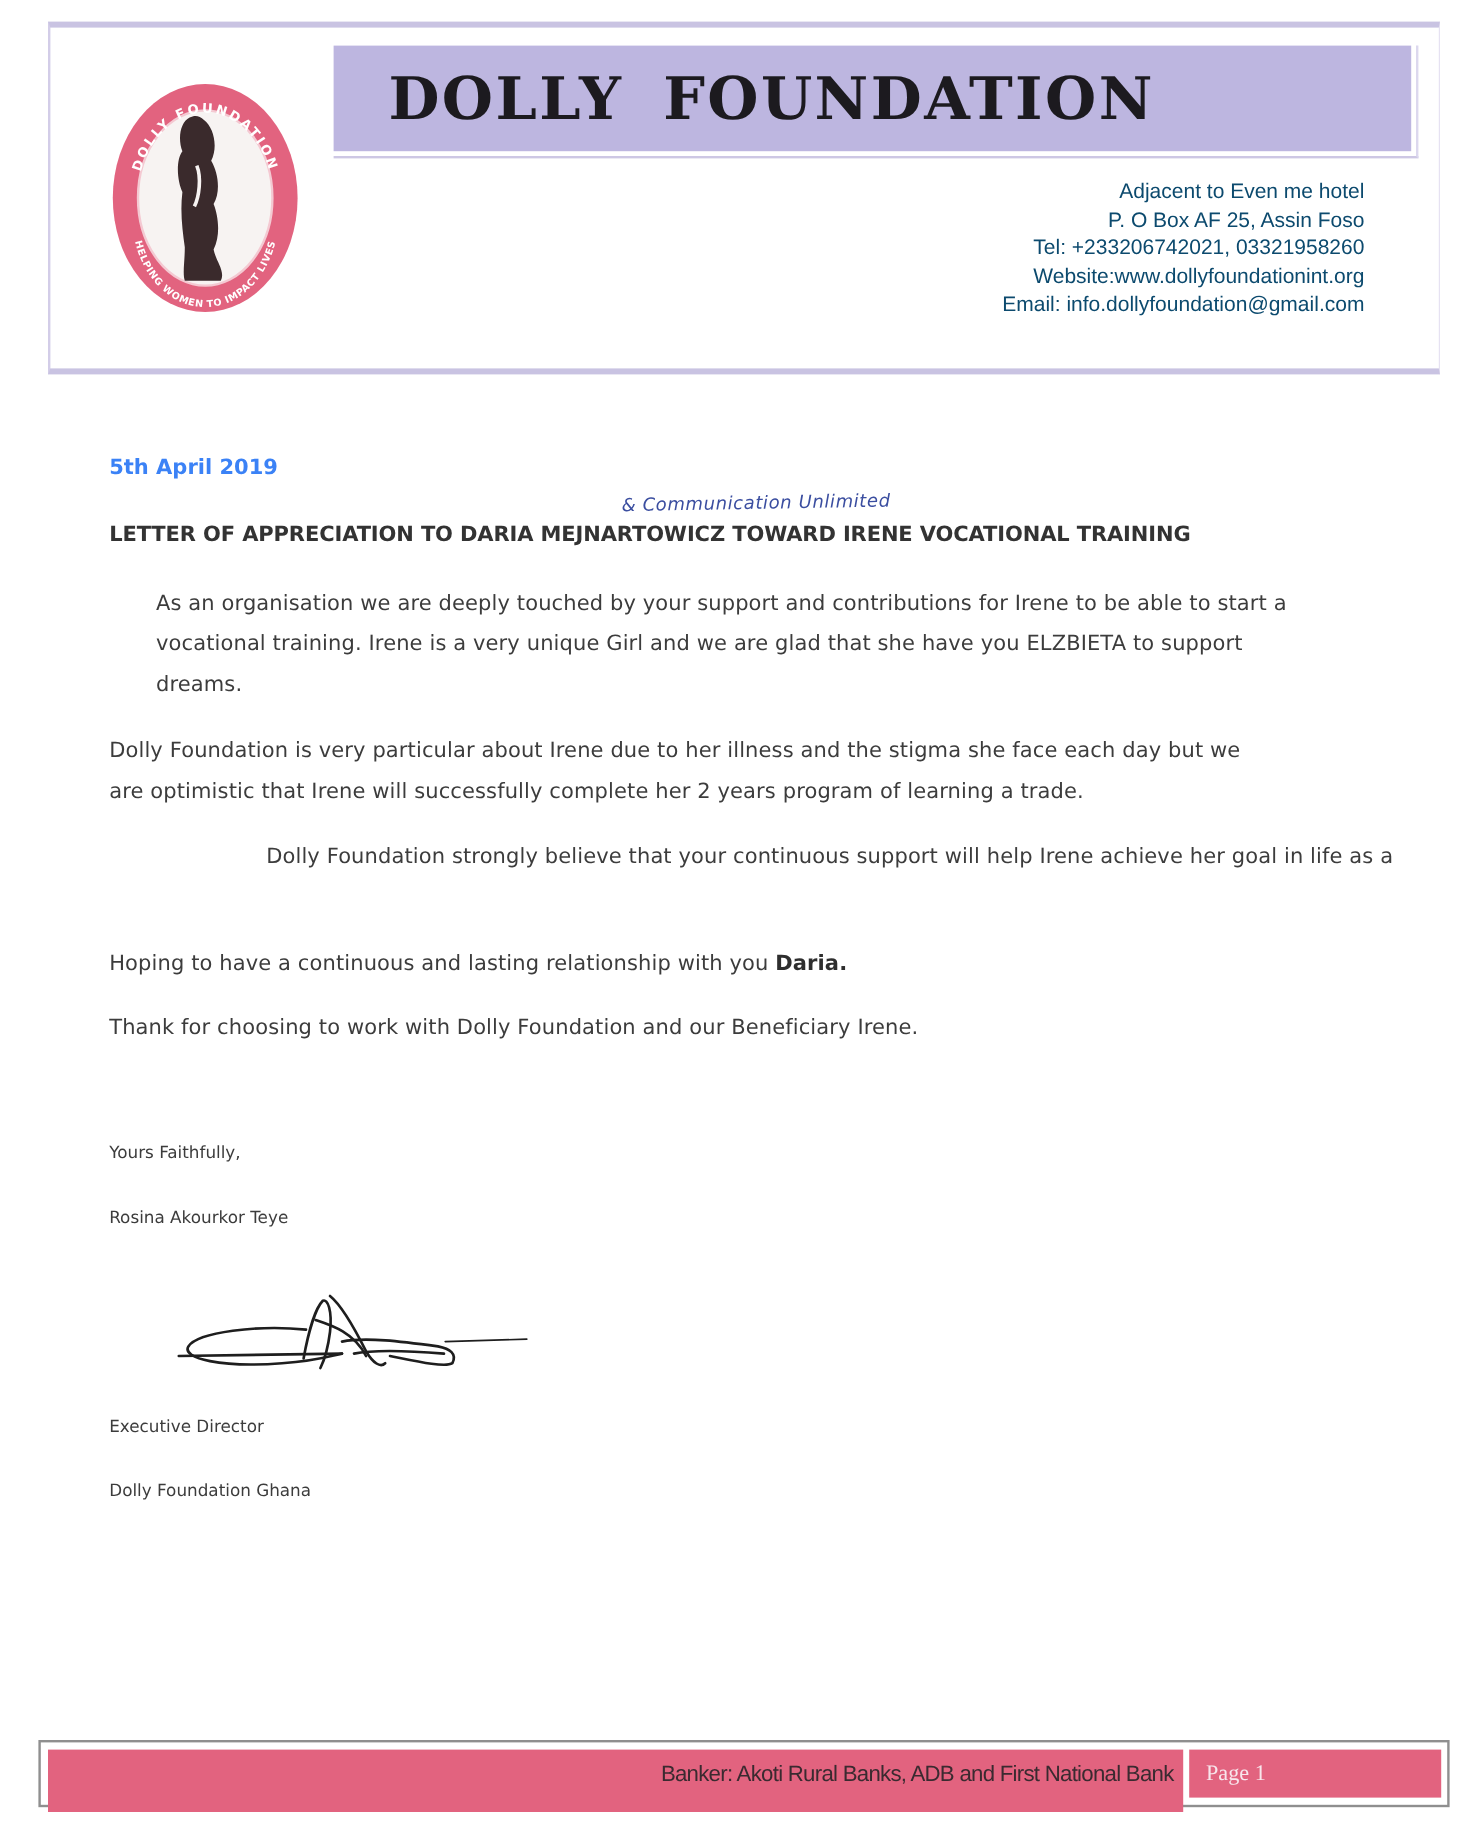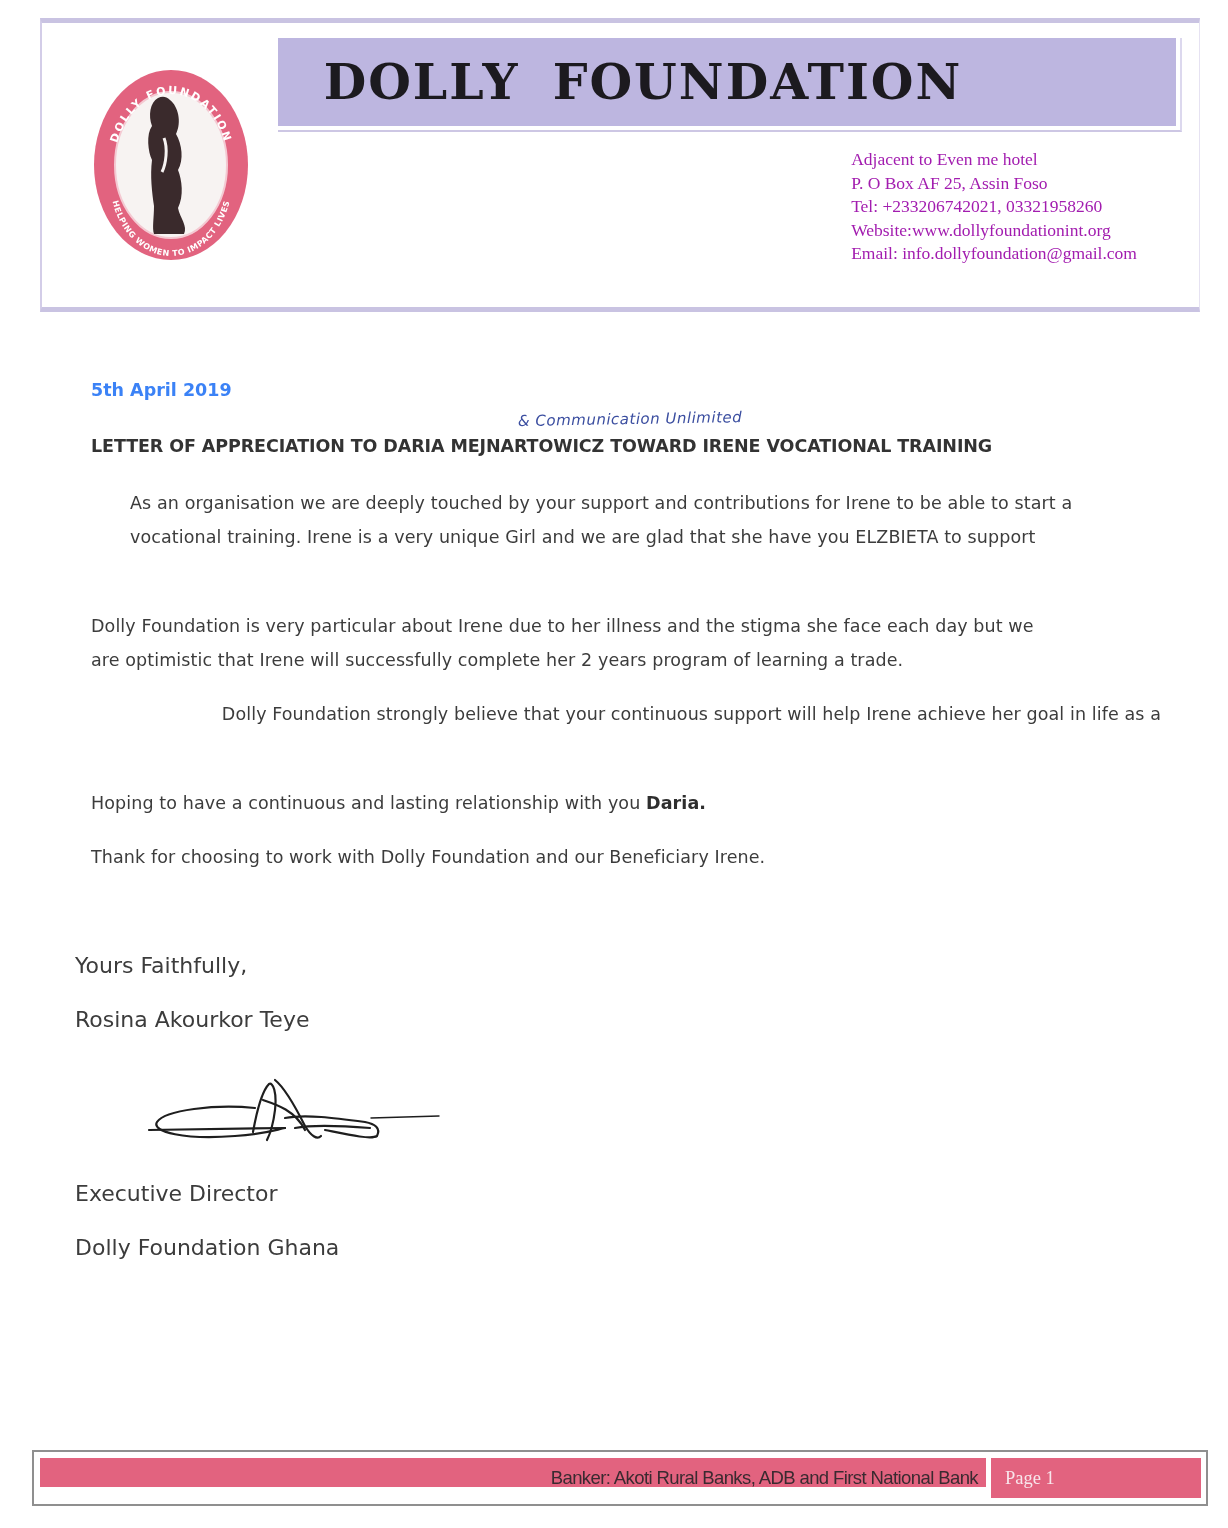--- a/index.html
+++ b/index.html
@@ -25,54 +25,54 @@
       text-align: center; line-height: 88px;
       font-family: "DejaVu Serif", serif; font-weight: bold; font-size: 49px;
       color: #1c1a1f; letter-spacing: 2px; word-spacing: 14px;
     }
 
     
     .logo { position: absolute; left: 92px; top: 68px; width: 158px; height: 195px; }
 
     
     .contact {
-      position: absolute; right: 91px; top: 148px; text-align: left;
-      font-family: Liberation Serif, serif; font-size: 17.5px; line-height: 23.5px; color: #a21caf;
+      position: absolute; right: 91px; top: 148px; text-align: right;
+      font-family: Liberation Sans, sans-serif; font-size: 17.5px; line-height: 23.5px; color: #0c4a6e;
     }
     .contact div { white-space: nowrap; }
     .date { position: absolute; left: 91px; top: 380px; font-size: 17.5px; font-weight: bold; color: #3b82f6; }
     .handwritten {
       position: absolute; left: 518px; top: 410px; font-family: "DejaVu Sans", sans-serif;
       font-style: italic; font-size: 15px; color: #3b4ea0; letter-spacing: 0.5px; transform: rotate(-1deg);
     }
     .subject { position: absolute; left: 91px; top: 436px; font-size: 17.5px; font-weight: bold; color: #333; white-space: nowrap; letter-spacing: -0.1px; }
     .para { position: absolute; left: 91px; width: 1070px; font-size: 17.5px; line-height: 34px; color: #3c3c3c; letter-spacing: 0.1px; }
     .para .line { white-space: nowrap; display: block; }
     .p1 { top: 486px; margin-left: 39px; }
     .p2 { top: 609px; }
     .p3 { top: 697px; text-align: right; }
     .p4 { top: 786px; }
     .p5 { top: 840px; }
     .b { font-weight: bold; color: #2e2e2e; text-align: center; }
 
-    .closing { position: absolute; left: 75px; font-size: 22px; color: #3c3c3c; }
+    .closing { position: absolute; left: 91px; font-size: 14px; color: #3c3c3c; }
     .c1 { top: 953px; }
     .c2 { top: 1007px; text-align: right; }
     .c3 { top: 1181px; }
     .c4 { top: 1235px; }
 
     .signature { position: absolute; left: 145px; top: 1070px; width: 300px; height: 80px; }
 
     
     .footer-frame {
       position: absolute; left: 32px; top: 1450px; width: 1176px; height: 56px;
       border: 2px solid #8f8f8f; box-sizing: border-box; background: #fff;
     }
     .footer-main {
-      position: absolute; left: 6px; top: 6px; width: 946px; height: 29px; background: #e2637f;
+      position: absolute; left: 6px; top: 6px; width: 946px; height: 52px; background: #e2637f;
     }
     .footer-bank {
       position: absolute; right: 8px; top: 0; line-height: 40px; font-family: "Liberation Sans", sans-serif;
       font-size: 18.5px; color: #3a2a30; letter-spacing: -0.6px; white-space: nowrap;
     }
     .footer-page {
       position: absolute; left: 957px; top: 6px; width: 210px; height: 40px; background: #e2637f;
     }
     .footer-page-label {
       position: absolute; left: 14px; top: 0; line-height: 40px; font-family: Liberation Serif, serif;
@@ -118,20 +118,21 @@
   <div>Email: info.dollyfoundation@gmail.com</div>
 </div>
 
 <div class="date">5th April 2019</div>
 <div class="handwritten">&amp; Communication Unlimited</div>
 <div class="subject">LETTER OF APPRECIATION TO DARIA MEJNARTOWICZ TOWARD IRENE VOCATIONAL TRAINING</div>
 
 <div class="para p1">
   <span class="line">As an organisation  we are deeply  touched by your support and contributions for Irene to be able to start a</span>
   <span class="line">vocational training.  Irene is a very unique Girl and we are glad that she have you ELZBIETA to support</span>
+  <span class="line">dreams.</span>
 </div>
 
 <div class="para p2">
   <span class="line">Dolly Foundation is very particular about Irene due to her illness and the stigma she face each day but we</span>
   <span class="line">are optimistic that Irene will successfully complete her 2 years program of learning a trade.</span>
 </div>
 
 <div class="para p3">
   <span class="line">Dolly Foundation strongly believe that your continuous support will help Irene achieve her goal in life as a</span>
 </div>

